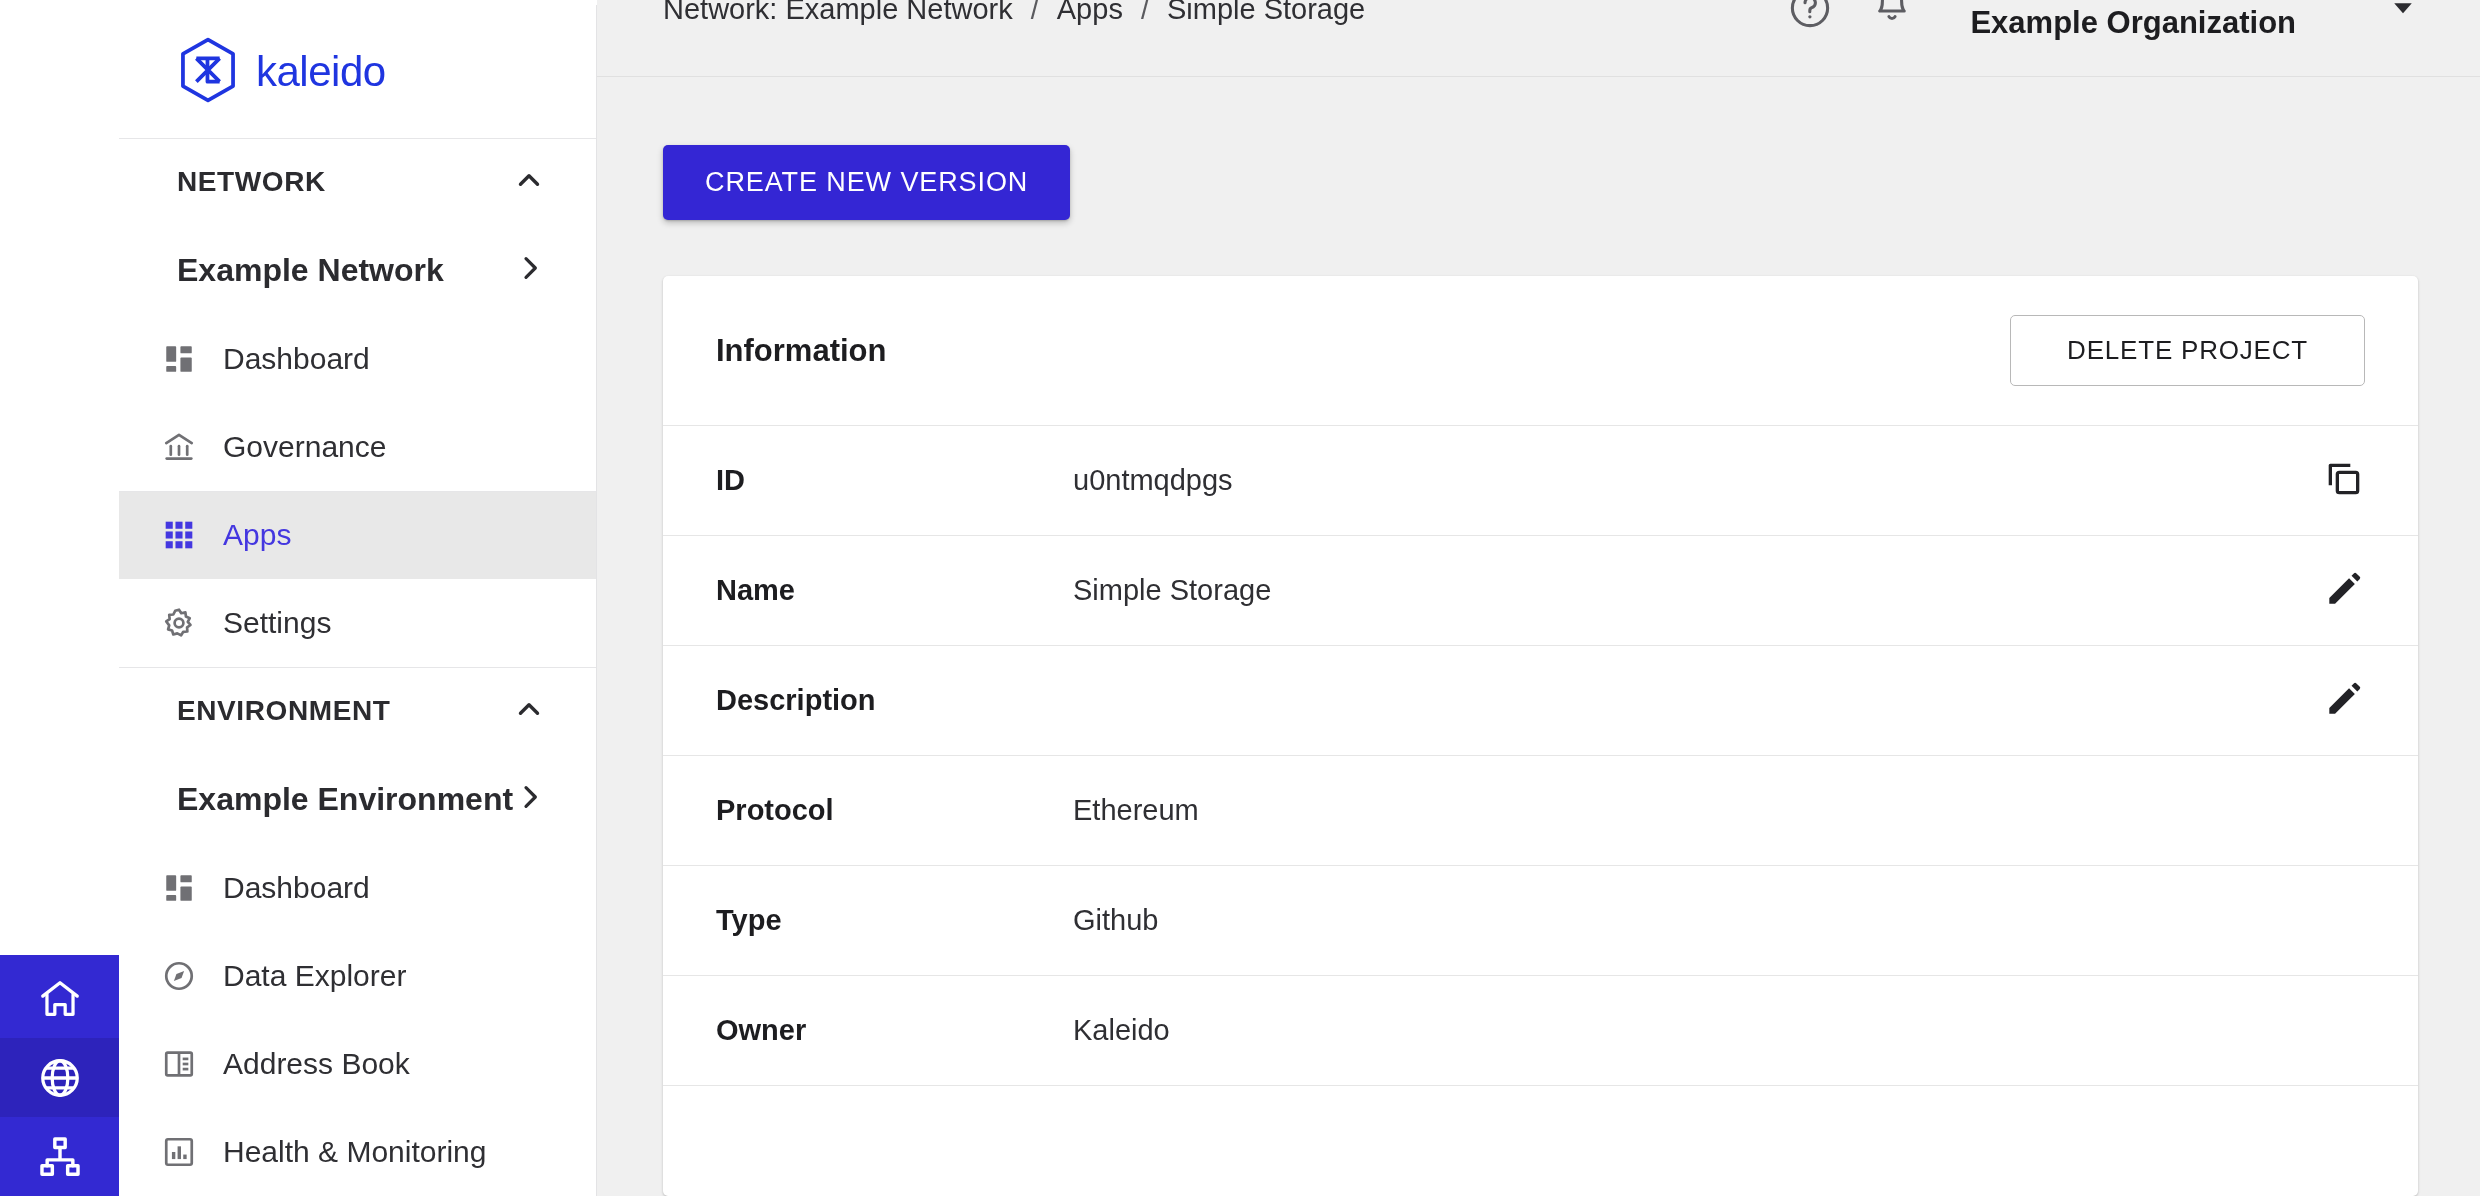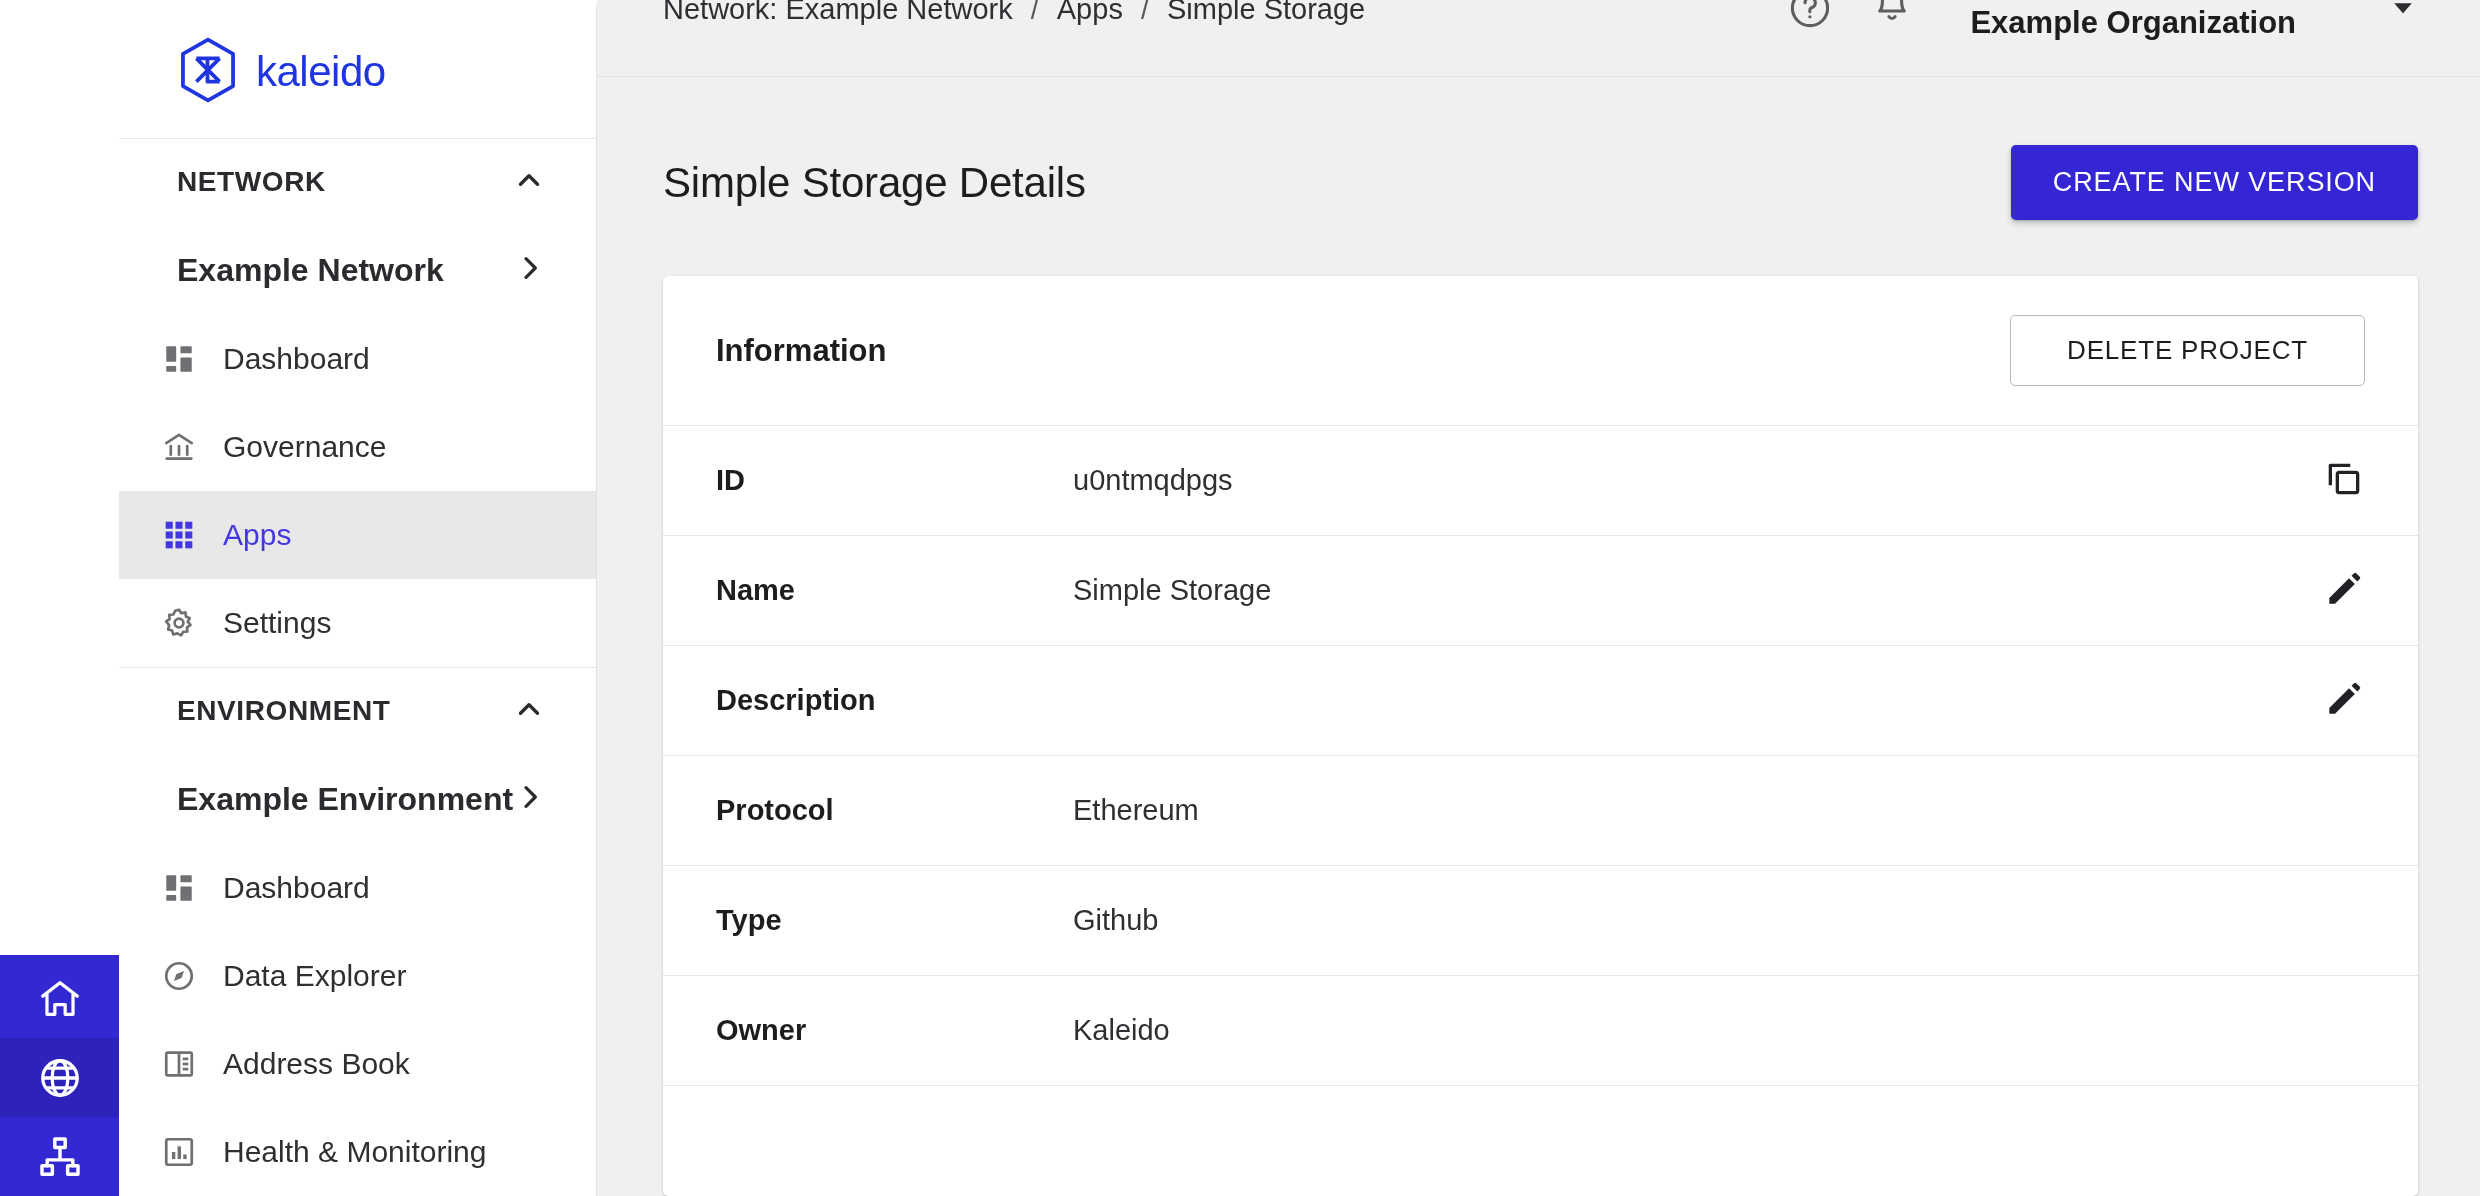--- a/index.html
+++ b/index.html
@@ -506,21 +506,20 @@
                 <polygon points="5,9 19,9 12,17"></polygon>
               </svg>
           </span>
         </div>
       </div>
     </header>
 
     <div class="content">
 
       <div class="page-head">
-        <h1 class="page-title">Simple Storage Details</h1>
         <button class="btn-primary">CREATE NEW VERSION</button>
       </div>
 
       <div class="card">
 
         <div class="card-head">
           <span class="card-title">Information</span>
           <button class="btn-outline">DELETE PROJECT</button>
         </div>
 

